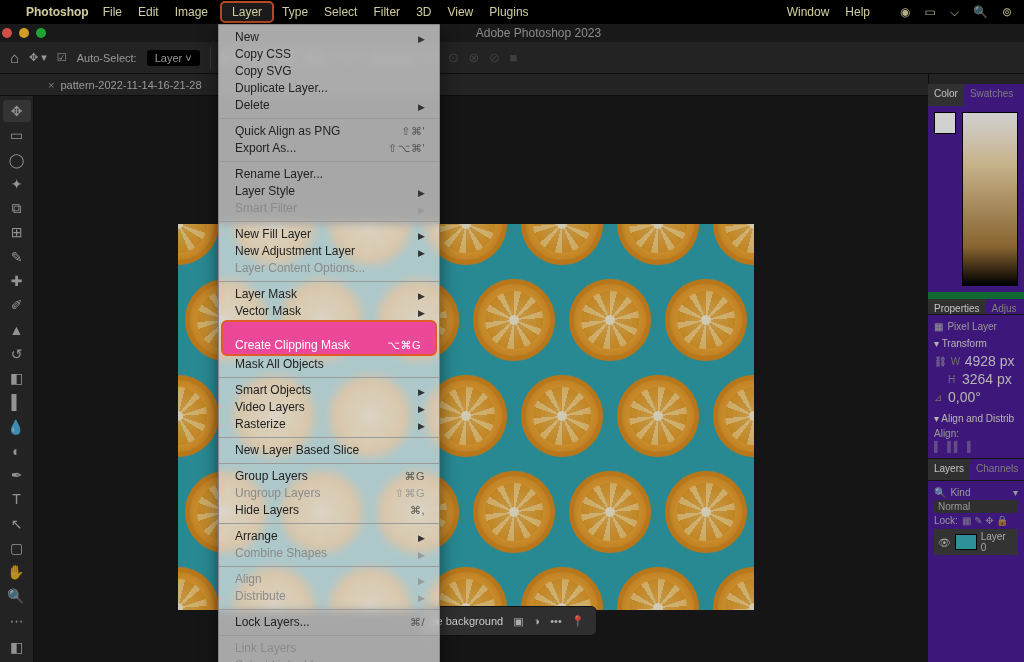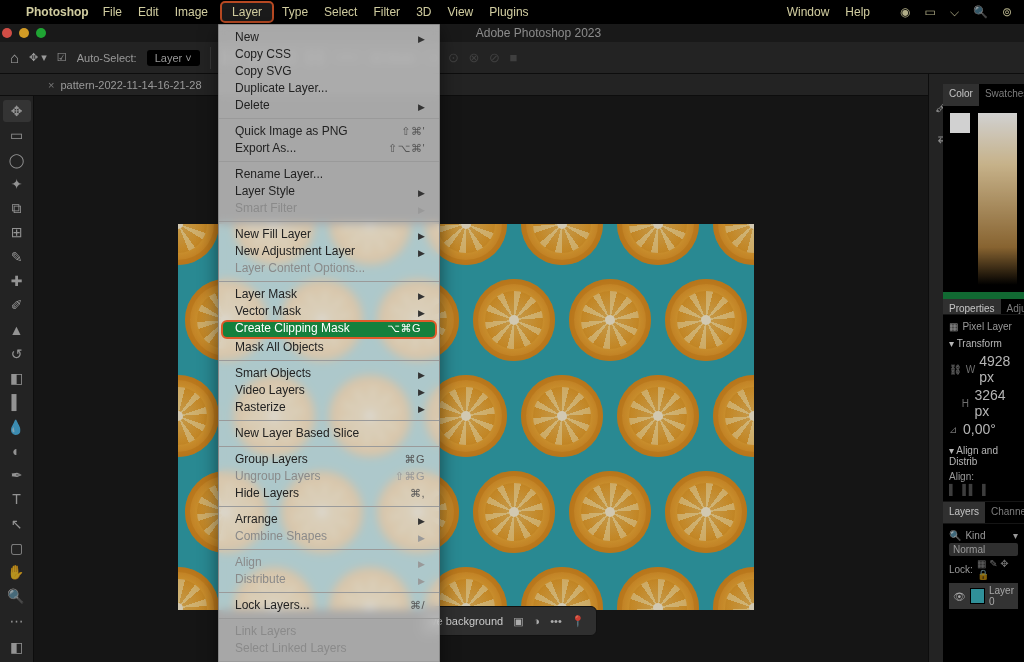--- a/index.html
+++ b/index.html
@@ -33,21 +33,21 @@
 .toolbar-left { position:absolute; top:96px; left:0; width:34px; bottom:0; background:#2b2b2b; border-right:1px solid #111; display:flex; flex-direction:column; align-items:center; padding-top:4px; }
 .toolbar-left .t { width:28px; height:24px; margin-bottom:2px; display:flex; align-items:center; justify-content:center; color:#ccc; font-size:14px; opacity:.85; cursor:default; }
 .toolbar-left .t.sel { background:#444; border-radius:3px; }
 
 
 .rightcol { position:absolute; top:74px; right:0; width:96px; bottom:0; background:#2b2b2b; border-left:1px solid #111; display:flex; }
 .rightstrip { width:28px; background:#2b2b2b; display:flex; flex-direction:column; align-items:center; padding-top:24px; gap:18px; }
 .rightstrip .rs { color:#aaa; font-size:13px; }
 
 
-.panels { position:absolute; right:0; top:84px; width:81px; bottom:0; background:#000000; font-size:10px; color:#ccc; }
+.panels { position:absolute; right:0; top:84px; width:96px; bottom:0; background:#4c1d95; font-size:10px; color:#ccc; }
 .panels .tabs { display:flex; height:22px; }
 .panels .tabs .tab { padding:4px 6px; color:#999; }
 .panels .tabs .tab.act { background:#3b3b3b; color:#eee; }
 .colorprev { padding:6px; display:flex; gap:6px; }
 .colorprev .sw { width:22px; height:22px; border:1px solid #000; background:#fff; position:relative; }
 .colorprev .grad { flex:1; height:174px; background:linear-gradient(180deg,#fff 0%,#f2d9a8 30%,#a67a3c 78%,#000 100%); border:1px solid #000; }
 .panel-sec { border-top:1px solid #1a1a1a; padding:4px 6px; }
 .panel-sec .hdr { color:#ddd; margin-bottom:4px; font-size:10px; }
 .prop-row { display:flex; align-items:center; gap:4px; margin:2px 0; color:#bbb; }
 .prop-row .lab { width:10px; color:#888; }
@@ -69,21 +69,21 @@
 
 
 .menu { position:absolute; left:218px; top:24px; width:222px; background: rgba(225,225,225,.72); backdrop-filter: blur(4px); border:1px solid #888; border-radius:0 0 6px 6px; box-shadow: 0 6px 18px rgba(0,0,0,.5); z-index:50; font-size:12px; color:#222; padding:4px 0; }
 .menu .row { display:flex; align-items:flex-end; padding:2px 14px 2px 16px; height:17px; position:relative; white-space:nowrap; }
 .menu .row.disabled { color:#8a8a8a; }
 .menu .row .sc { margin-left:auto; font-size:11px; color:#555; letter-spacing:.5px; }
 .menu .row.disabled .sc { color:#999; }
 .menu .row .ar { margin-left:auto; font-size:9px; color:#333; }
 .menu .row.disabled .ar { color:#999; }
 .menu .sep { height:1px; background:#9a9a9a; margin:4px 0; }
-.menu .row.hl { background:#15803d; color:#fff; border:2px solid #e05a2a; border-radius:6px; margin:0 2px; height:19px; padding-left:12px; }
+.menu .row.hl { background:#ec4899; color:#fff; border:2px solid #e05a2a; border-radius:6px; margin:0 2px; height:36px; padding-left:12px; }
 .menu .row.hl .sc { color:#fff; }
 
 
 .dim { position:absolute; inset:0; background:rgba(0,0,0,.18); z-index:25; pointer-events:none; }
 </style>
 </head>
 <body>
 
 <div class="menubar">
   <span class="apple"></span>
@@ -305,21 +305,21 @@
     </div>
     <div class="row">
       <span>Duplicate Layer...</span>
     </div>
     <div class="row">
       <span>Delete</span>
       <span class="ar">▶</span>
     </div>
     <div class="sep"></div>
     <div class="row">
-      <span>Quick Image as PNG</span>
+      <span>Quick Align as PNG</span>
       <span class="sc">⇧⌘'</span>
     </div>
     <div class="row">
       <span>Export As...</span>
       <span class="sc">⇧⌥⌘'</span>
     </div>
     <div class="sep"></div>
     <div class="row">
       <span>Rename Layer...</span>
     </div>

